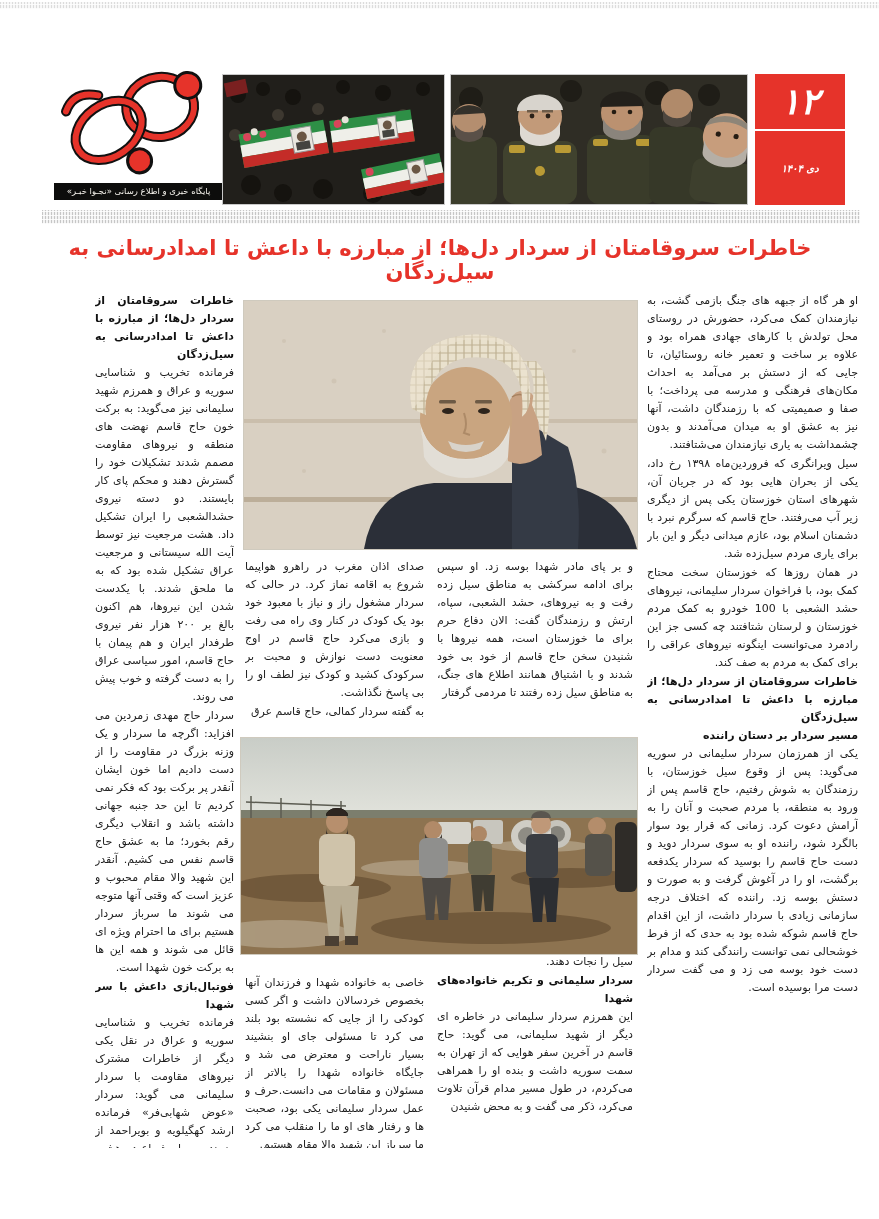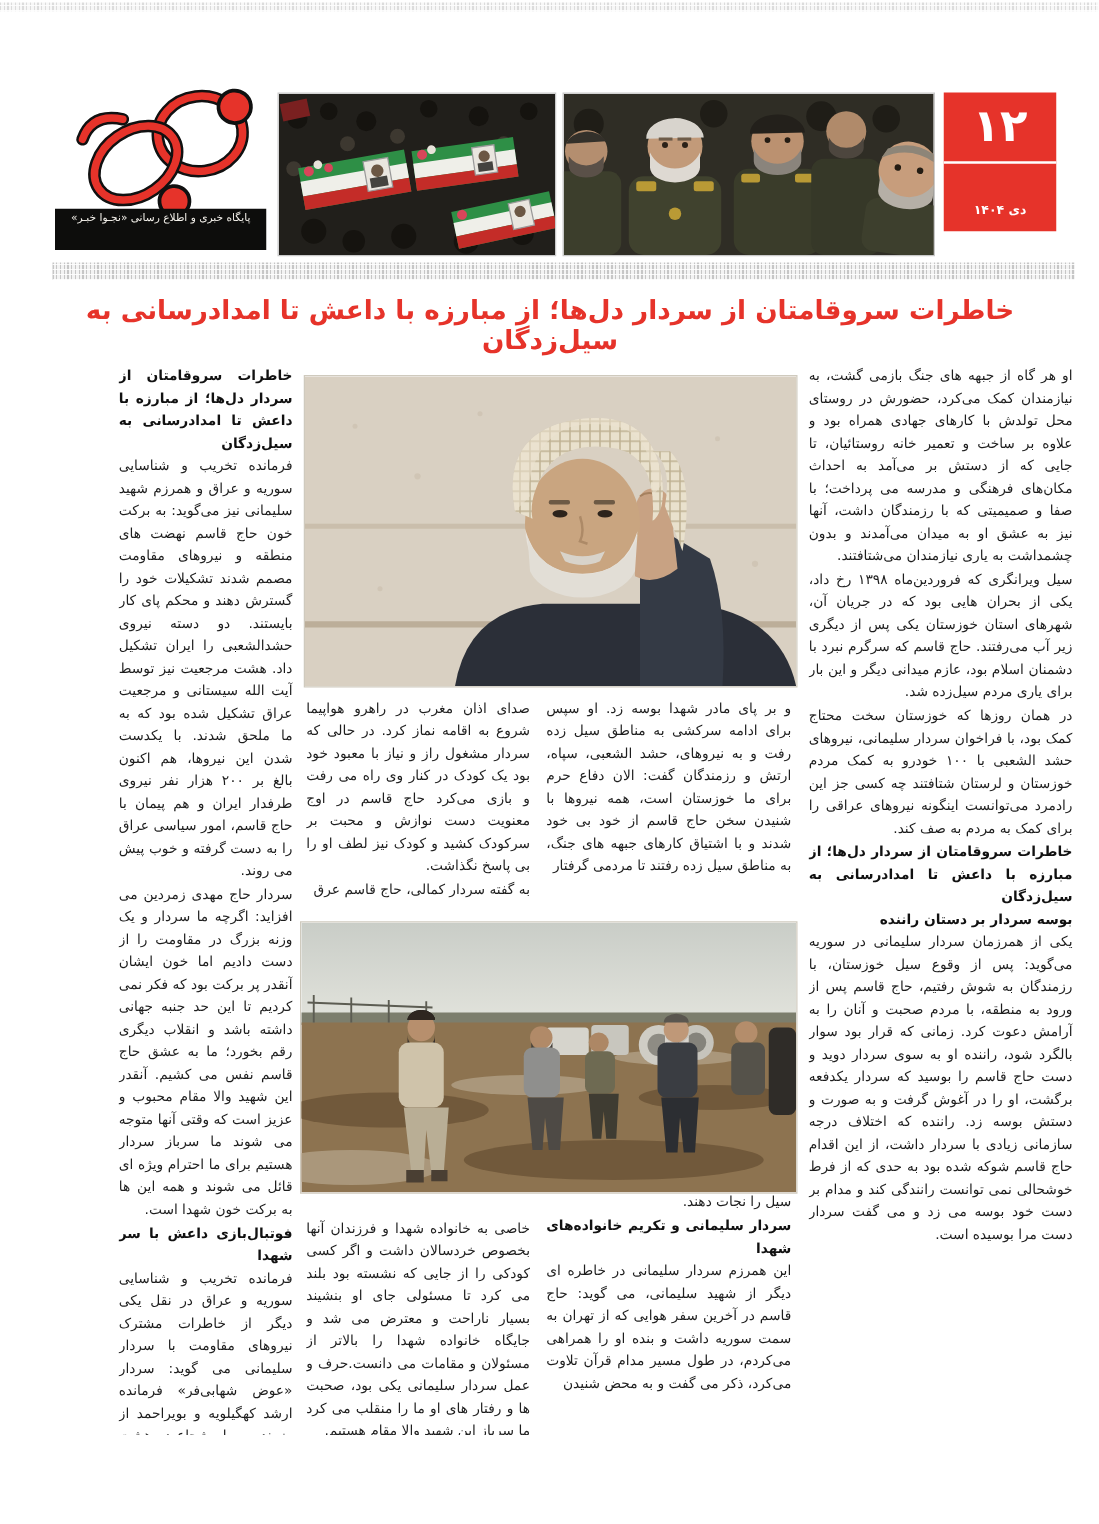--- a/index.html
+++ b/index.html
@@ -7,26 +7,26 @@
         font-family:"DejaVu Sans",sans-serif;direction:rtl;}
   .stripe{background-image:
       repeating-linear-gradient(0deg, rgba(255,255,255,.85) 0 1px, transparent 1px 4px),
       repeating-linear-gradient(90deg,#c6c6c6 0 1px,#f3f3f3 1px 3px);}
   .top-edge{position:absolute;left:0;top:2px;width:879px;height:7px;opacity:.6;}
   .sep-band{position:absolute;left:42px;top:210px;width:818px;height:14px;}
 
   
   .logo-block{position:absolute;left:42px;top:66px;width:173px;height:134px;}
   .logo-art{position:absolute;left:0;top:0;width:173px;height:116px;}
-  .logo-caption{position:absolute;left:2px;bottom:0;width:169px;height:33px;background:#0d0d0c;
+  .logo-caption{position:absolute;left:12px;bottom:0;width:169px;height:17px;background:#0d0d0c;
       color:#f5f2ec;font-size:8.5px;line-height:17px;text-align:center;white-space:nowrap;overflow:hidden;}
   .photo{position:absolute;top:74px;height:131px;border:1px solid #c9c9c9;box-sizing:border-box;overflow:hidden;}
   .photo.coffins{left:222px;width:223px;}
   .photo.officials{left:450px;width:298px;}
-  .pagebox{position:absolute;left:755px;top:74px;width:90px;height:111px;color:#fff;text-align:center;}
+  .pagebox{position:absolute;left:755px;top:74px;width:90px;height:131px;color:#fff;text-align:center;font-style:italic;}
   .pagenum{height:55px;line-height:55px;font-size:36px;font-weight:bold;border-bottom:2px solid #fff;}
   .pagedate{height:74px;font-size:10px;font-weight:bold;display:flex;align-items:center;justify-content:center;}
 
   .headline{position:absolute;left:60px;top:236px;width:760px;margin:0;text-align:center;
       font-size:21px;font-weight:800;letter-spacing:-.2px;}
 
   
   .article{position:absolute;left:95px;top:292px;width:763px;height:860px;display:flex;
       flex-direction:row;gap:0;direction:rtl;}
   .col{height:856px;overflow:hidden;font-size:11px;line-height:18px;color:#1d1d1d;
@@ -193,28 +193,28 @@
   </div>
 
   <div class="sep-band stripe"></div>
 
   <h1 class="headline" style="color:#e6332a;">خاطرات سروقامتان از سردار دل‌ها؛ از مبارزه با داعش تا امدادرسانی به سیل‌زدگان</h1>
 
   <main class="article">
     <div class="col col-a" id="col-a">
         <p class="body">او هر گاه از جبهه های جنگ بازمی گشت، به نیازمندان کمک می‌کرد، حضورش در روستای محل تولدش با کارهای جهادی همراه بود و علاوه بر ساخت و تعمیر خانه روستائیان، تا جایی که از دستش بر می‌آمد به احداث مکان‌های فرهنگی و مدرسه می پرداخت؛ با صفا و صمیمیتی که با رزمندگان داشت، آنها نیز به عشق او به میدان می‌آمدند و بدون چشمداشت به یاری نیازمندان می‌شتافتند.</p>
         <p class="body">سیل ویرانگری که فروردین‌ماه ۱۳۹۸ رخ داد، یکی از بحران هایی بود که در جریان آن، شهرهای استان خوزستان یکی پس از دیگری زیر آب می‌رفتند. حاج قاسم که سرگرم نبرد با دشمنان اسلام بود، عازم میدانی دیگر و این بار برای یاری مردم سیل‌زده شد.</p>
-        <p class="body">در همان روزها که خوزستان سخت محتاج کمک بود، با فراخوان سردار سلیمانی، نیروهای حشد الشعبی با ۱۰۰ خودرو به کمک مردم خوزستان و لرستان شتافتند چه کسی جز این رادمرد می‌توانست اینگونه نیروهای عراقی را برای کمک به مردم به صف کند.</p>
+        <p class="body">در همان روزها که خوزستان سخت محتاج کمک بود، با فراخوان سردار سلیمانی، نیروهای حشد الشعبی با 100 خودرو به کمک مردم خوزستان و لرستان شتافتند چه کسی جز این رادمرد می‌توانست اینگونه نیروهای عراقی را برای کمک به مردم به صف کند.</p>
         <p class="lead">خاطرات سروقامتان از سردار دل‌ها؛ از مبارزه با داعش تا امدادرسانی به سیل‌زدگان</p>
-        <p class="subhead">بوسه سردار بر دستان راننده</p>
+        <p class="subhead">مسیر سردار بر دستان راننده</p>
         <p class="body">یکی از همرزمان سردار سلیمانی در سوریه می‌گوید: پس از وقوع سیل خوزستان، با رزمندگان به شوش رفتیم، حاج قاسم پس از ورود به منطقه، با مردم صحبت و آنان را به آرامش دعوت کرد. زمانی که قرار بود سوار بالگرد شود، راننده او به سوی سردار دوید و دست حاج قاسم را بوسید که سردار یکدفعه برگشت، او را در آغوش گرفت و به صورت و دستش بوسه زد. راننده که اختلاف درجه سازمانی زیادی با سردار داشت، از این اقدام حاج قاسم شوکه شده بود به حدی که از فرط خوشحالی نمی توانست رانندگی کند و مدام بر دست خود بوسه می زد و می گفت سردار دست مرا بوسیده است.</p>
       </div>
     <div class="col col-b" id="col-b">
         <div class="spacer" style="height: 266px;"></div>
-        <p class="body">و بر پای مادر شهدا بوسه زد. او سپس برای ادامه سرکشی به مناطق سیل زده رفت و به نیروهای، حشد الشعبی، سپاه، ارتش و رزمندگان گفت: الان دفاع حرم برای ما خوزستان است، همه نیروها با شنیدن سخن حاج قاسم از خود بی خود شدند و با اشتیاق کارهای جبهه های جنگ، به مناطق سیل زده رفتند تا مردمی گرفتار</p>
+        <p class="body">و بر پای مادر شهدا بوسه زد. او سپس برای ادامه سرکشی به مناطق سیل زده رفت و به نیروهای، حشد الشعبی، سپاه، ارتش و رزمندگان گفت: الان دفاع حرم برای ما خوزستان است، همه نیروها با شنیدن سخن حاج قاسم از خود بی خود شدند و با اشتیاق همانند اطلاع های جنگ، به مناطق سیل زده رفتند تا مردمی گرفتار</p>
         <div class="spacer" style="height: 250px;"></div>
         <p class="body">سیل را نجات دهند.</p>
         <p class="subhead">سردار سلیمانی و تکریم خانواده‌های شهدا</p>
         <p class="body">این همرزم سردار سلیمانی در خاطره ای دیگر از شهید سلیمانی، می گوید: حاج قاسم در آخرین سفر هوایی که از تهران به سمت سوریه داشت و بنده او را همراهی می‌کردم، در طول مسیر مدام قرآن تلاوت می‌کرد، ذکر می گفت و به محض شنیدن</p>
       </div>
     <div class="col col-c" id="col-c">
         <div class="spacer" style="height: 266px;"></div>
         <p class="body">صدای اذان مغرب در راهرو هواپیما شروع به اقامه نماز کرد. در حالی که سردار مشغول راز و نیاز با معبود خود بود یک کودک در کنار وی راه می رفت و بازی می‌کرد حاج قاسم در اوج معنویت دست نوازش و محبت بر سرکودک کشید و کودک نیز لطف او را بی پاسخ نگذاشت.</p>
         <p class="body">به گفته سردار کمالی، حاج قاسم عرق</p>
         <div class="spacer" style="height: 252px;"></div>

